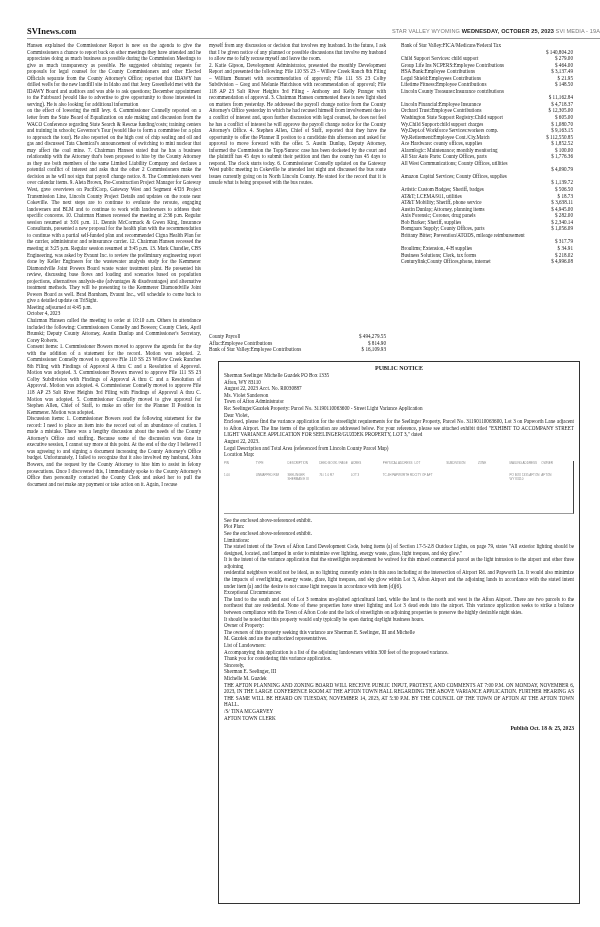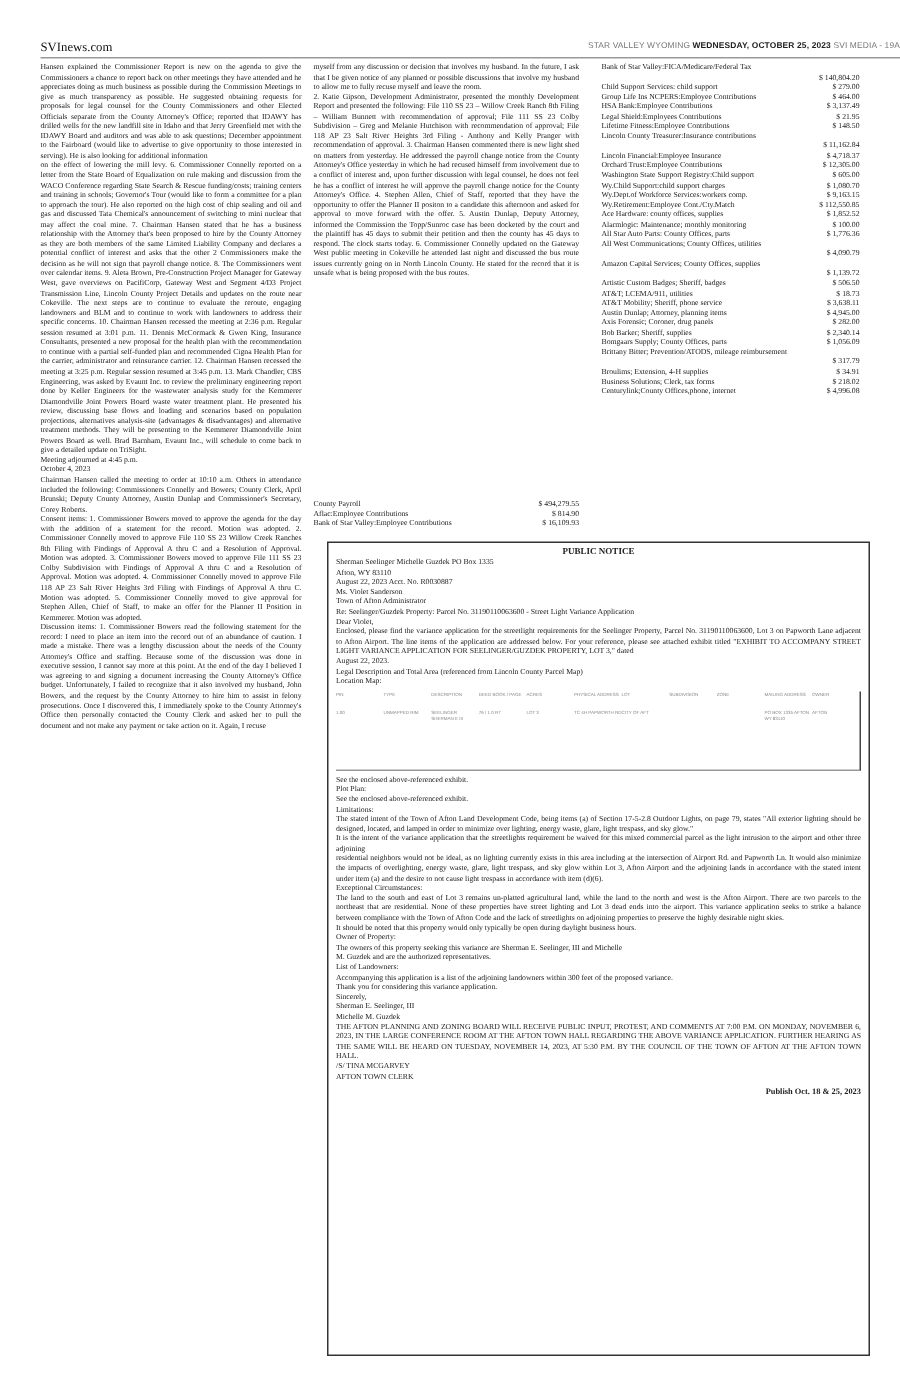--- a/index.html
+++ b/index.html
@@ -1,18 +1,18 @@
 <!DOCTYPE html>
 <html><head>
 <meta charset="utf-8">
 <style>
   html, body { margin: 0; padding: 0; background: #ffffff; }
   body { width: 600px; height: 927px; overflow: hidden; position: relative; font-family: "Liberation Serif", serif; color: #222; }
   .header { position: absolute; left: 27px; right: 0; top: 26px; height: 12px; border-bottom: 1px solid #999; }
-  .site { position: absolute; left: 0; top: 0; font-family: "Liberation Serif", serif; font-weight: normal; font-size: 8.5px; color: #111; }
+  .site { position: absolute; left: 0; top: 0; font-family: "Liberation Serif", serif; font-weight: bold; font-size: 8.5px; color: #111; }
   .hdr-right { position: absolute; right: 0; top: 2px; font-family: "Liberation Sans", sans-serif; font-size: 5.6px; color: #777; letter-spacing: 0.1px; white-space: nowrap; }
   .hdr-right b { color: #222; }
   .col { position: absolute; font-size: 5.15px; line-height: 6.55px; text-align: justify; }
   .col p { margin: 0; }
   .c1 { left: 27px; top: 42px; width: 174px; }
   .c2 { left: 209px; top: 42px; width: 177px; }
   .c3 { left: 401px; top: 42px; width: 172px; }
   .lineitem { display: flex; justify-content: space-between; white-space: nowrap; text-align: left; }
   .amt-only { text-align: right; }
   .c2-items { position: absolute; left: 209px; top: 333px; width: 177px; font-size: 5.15px; line-height: 6.55px; }

